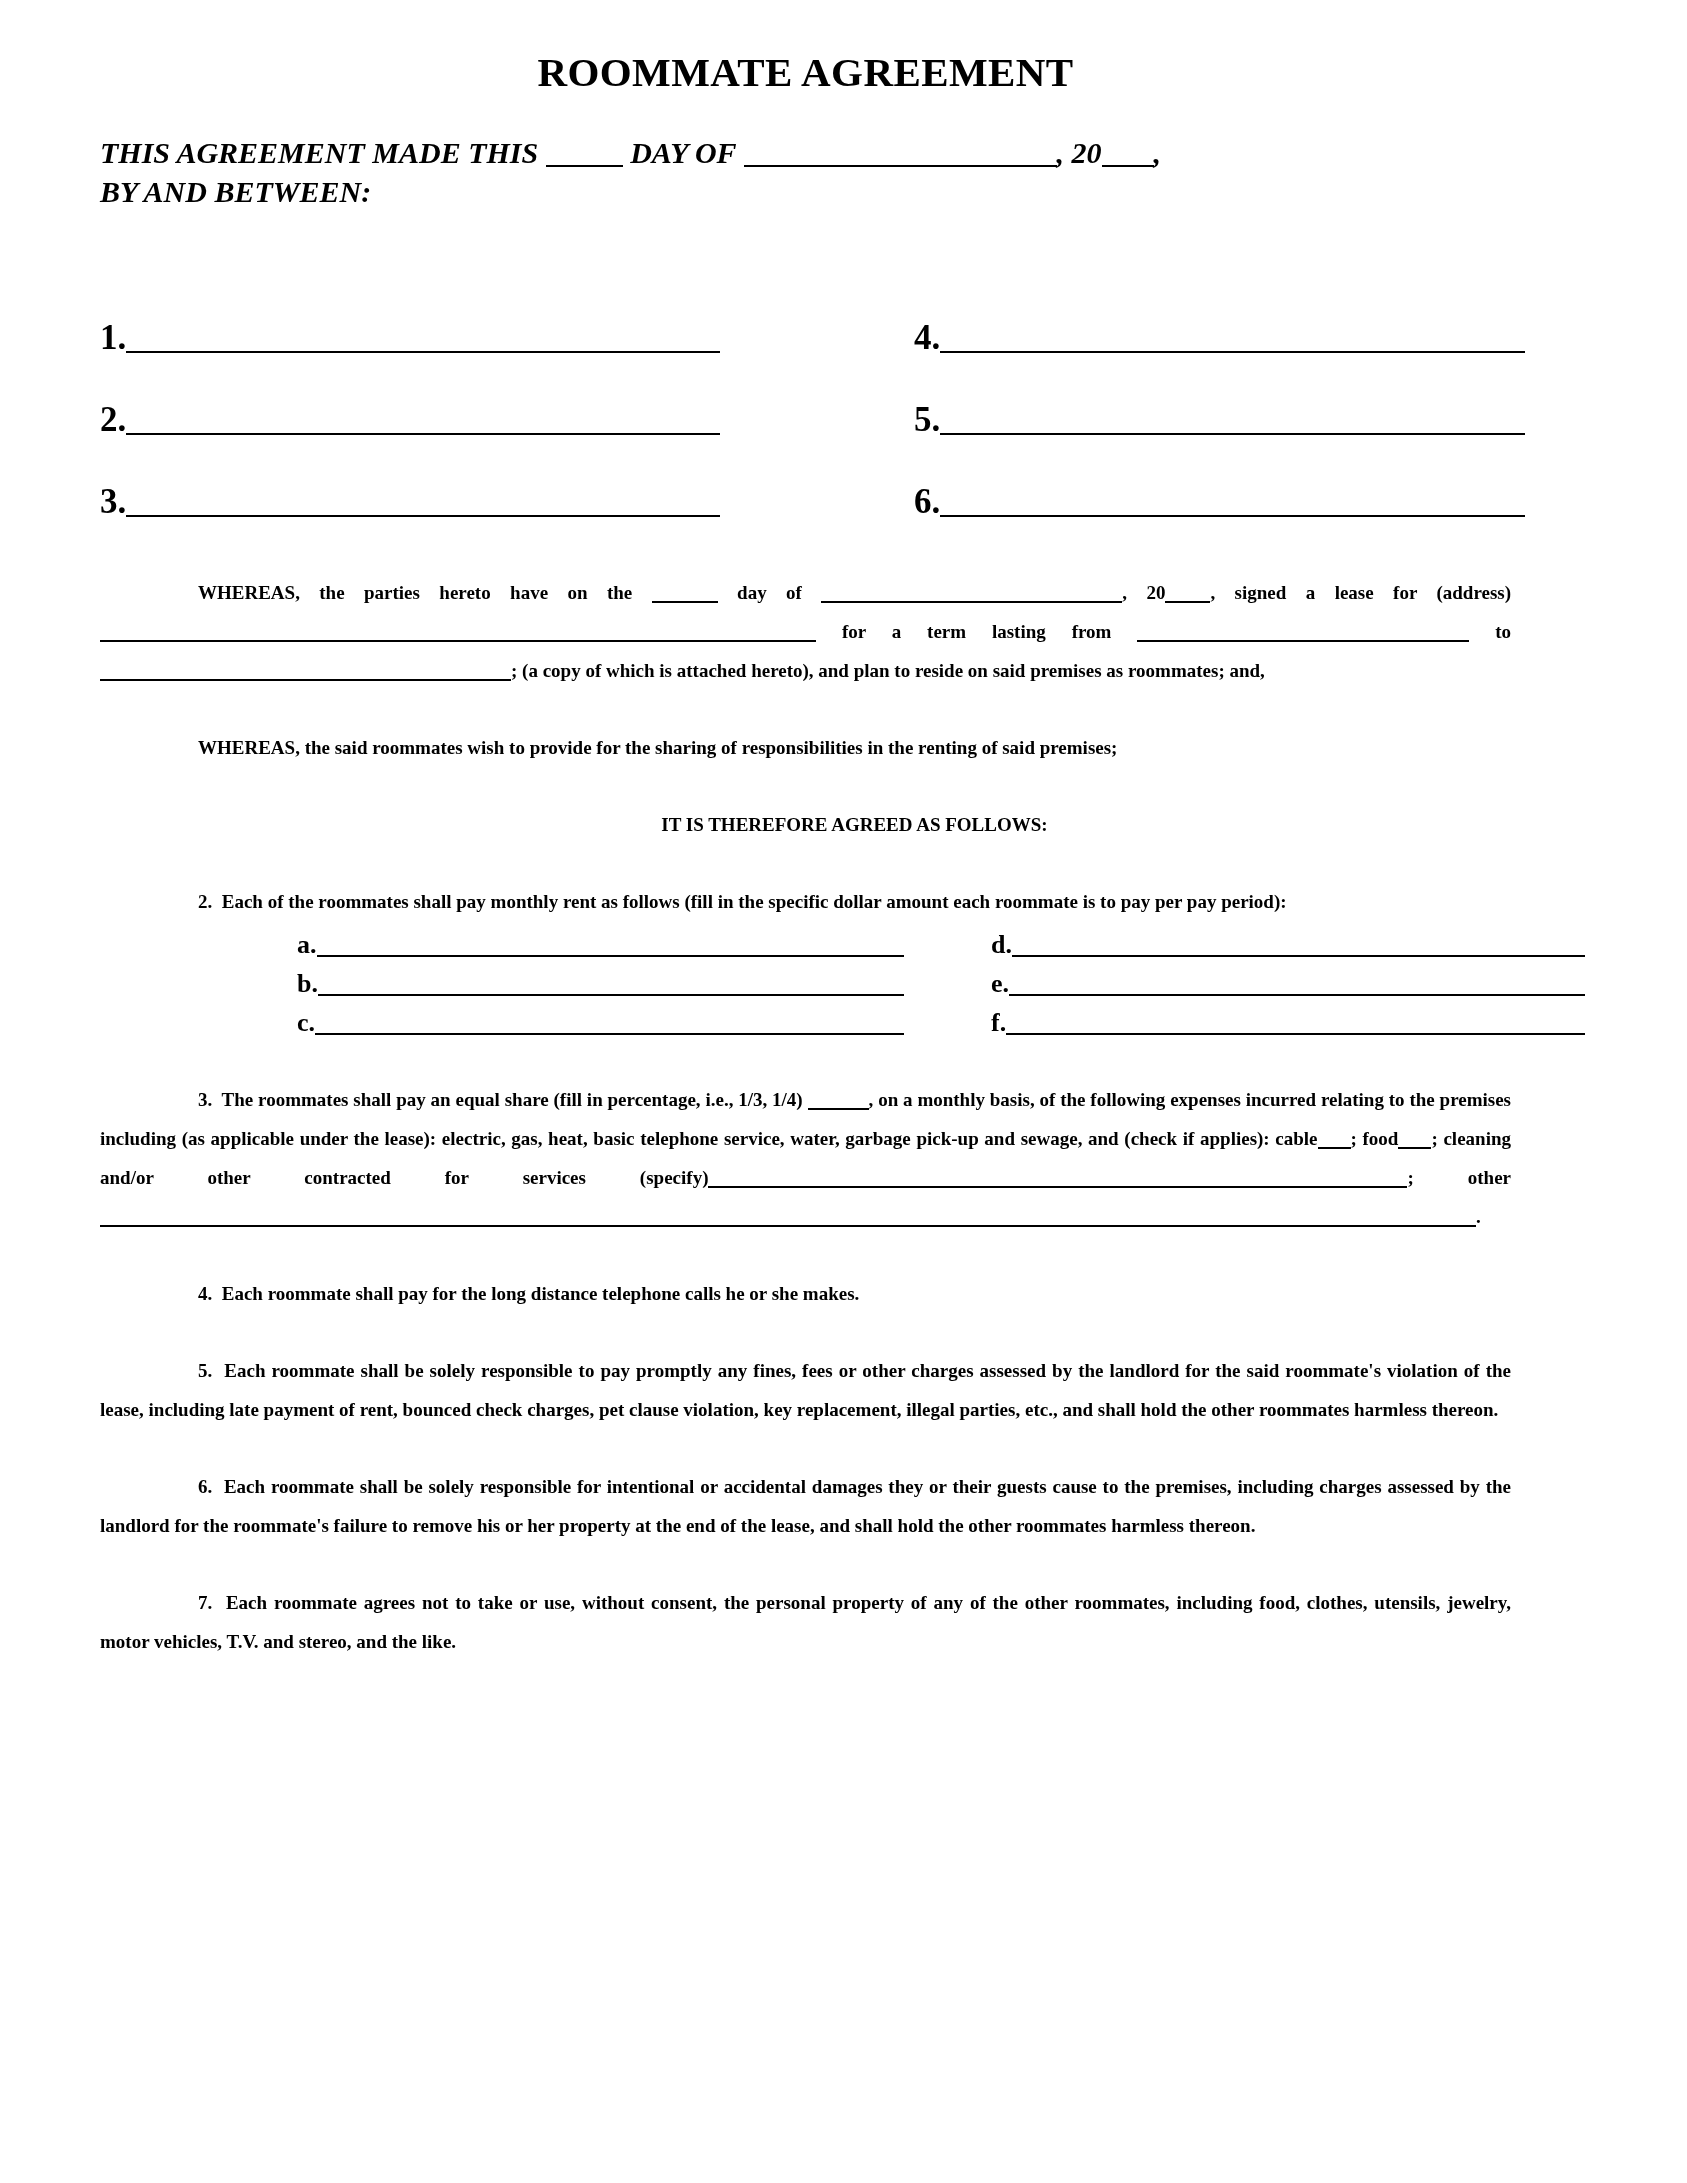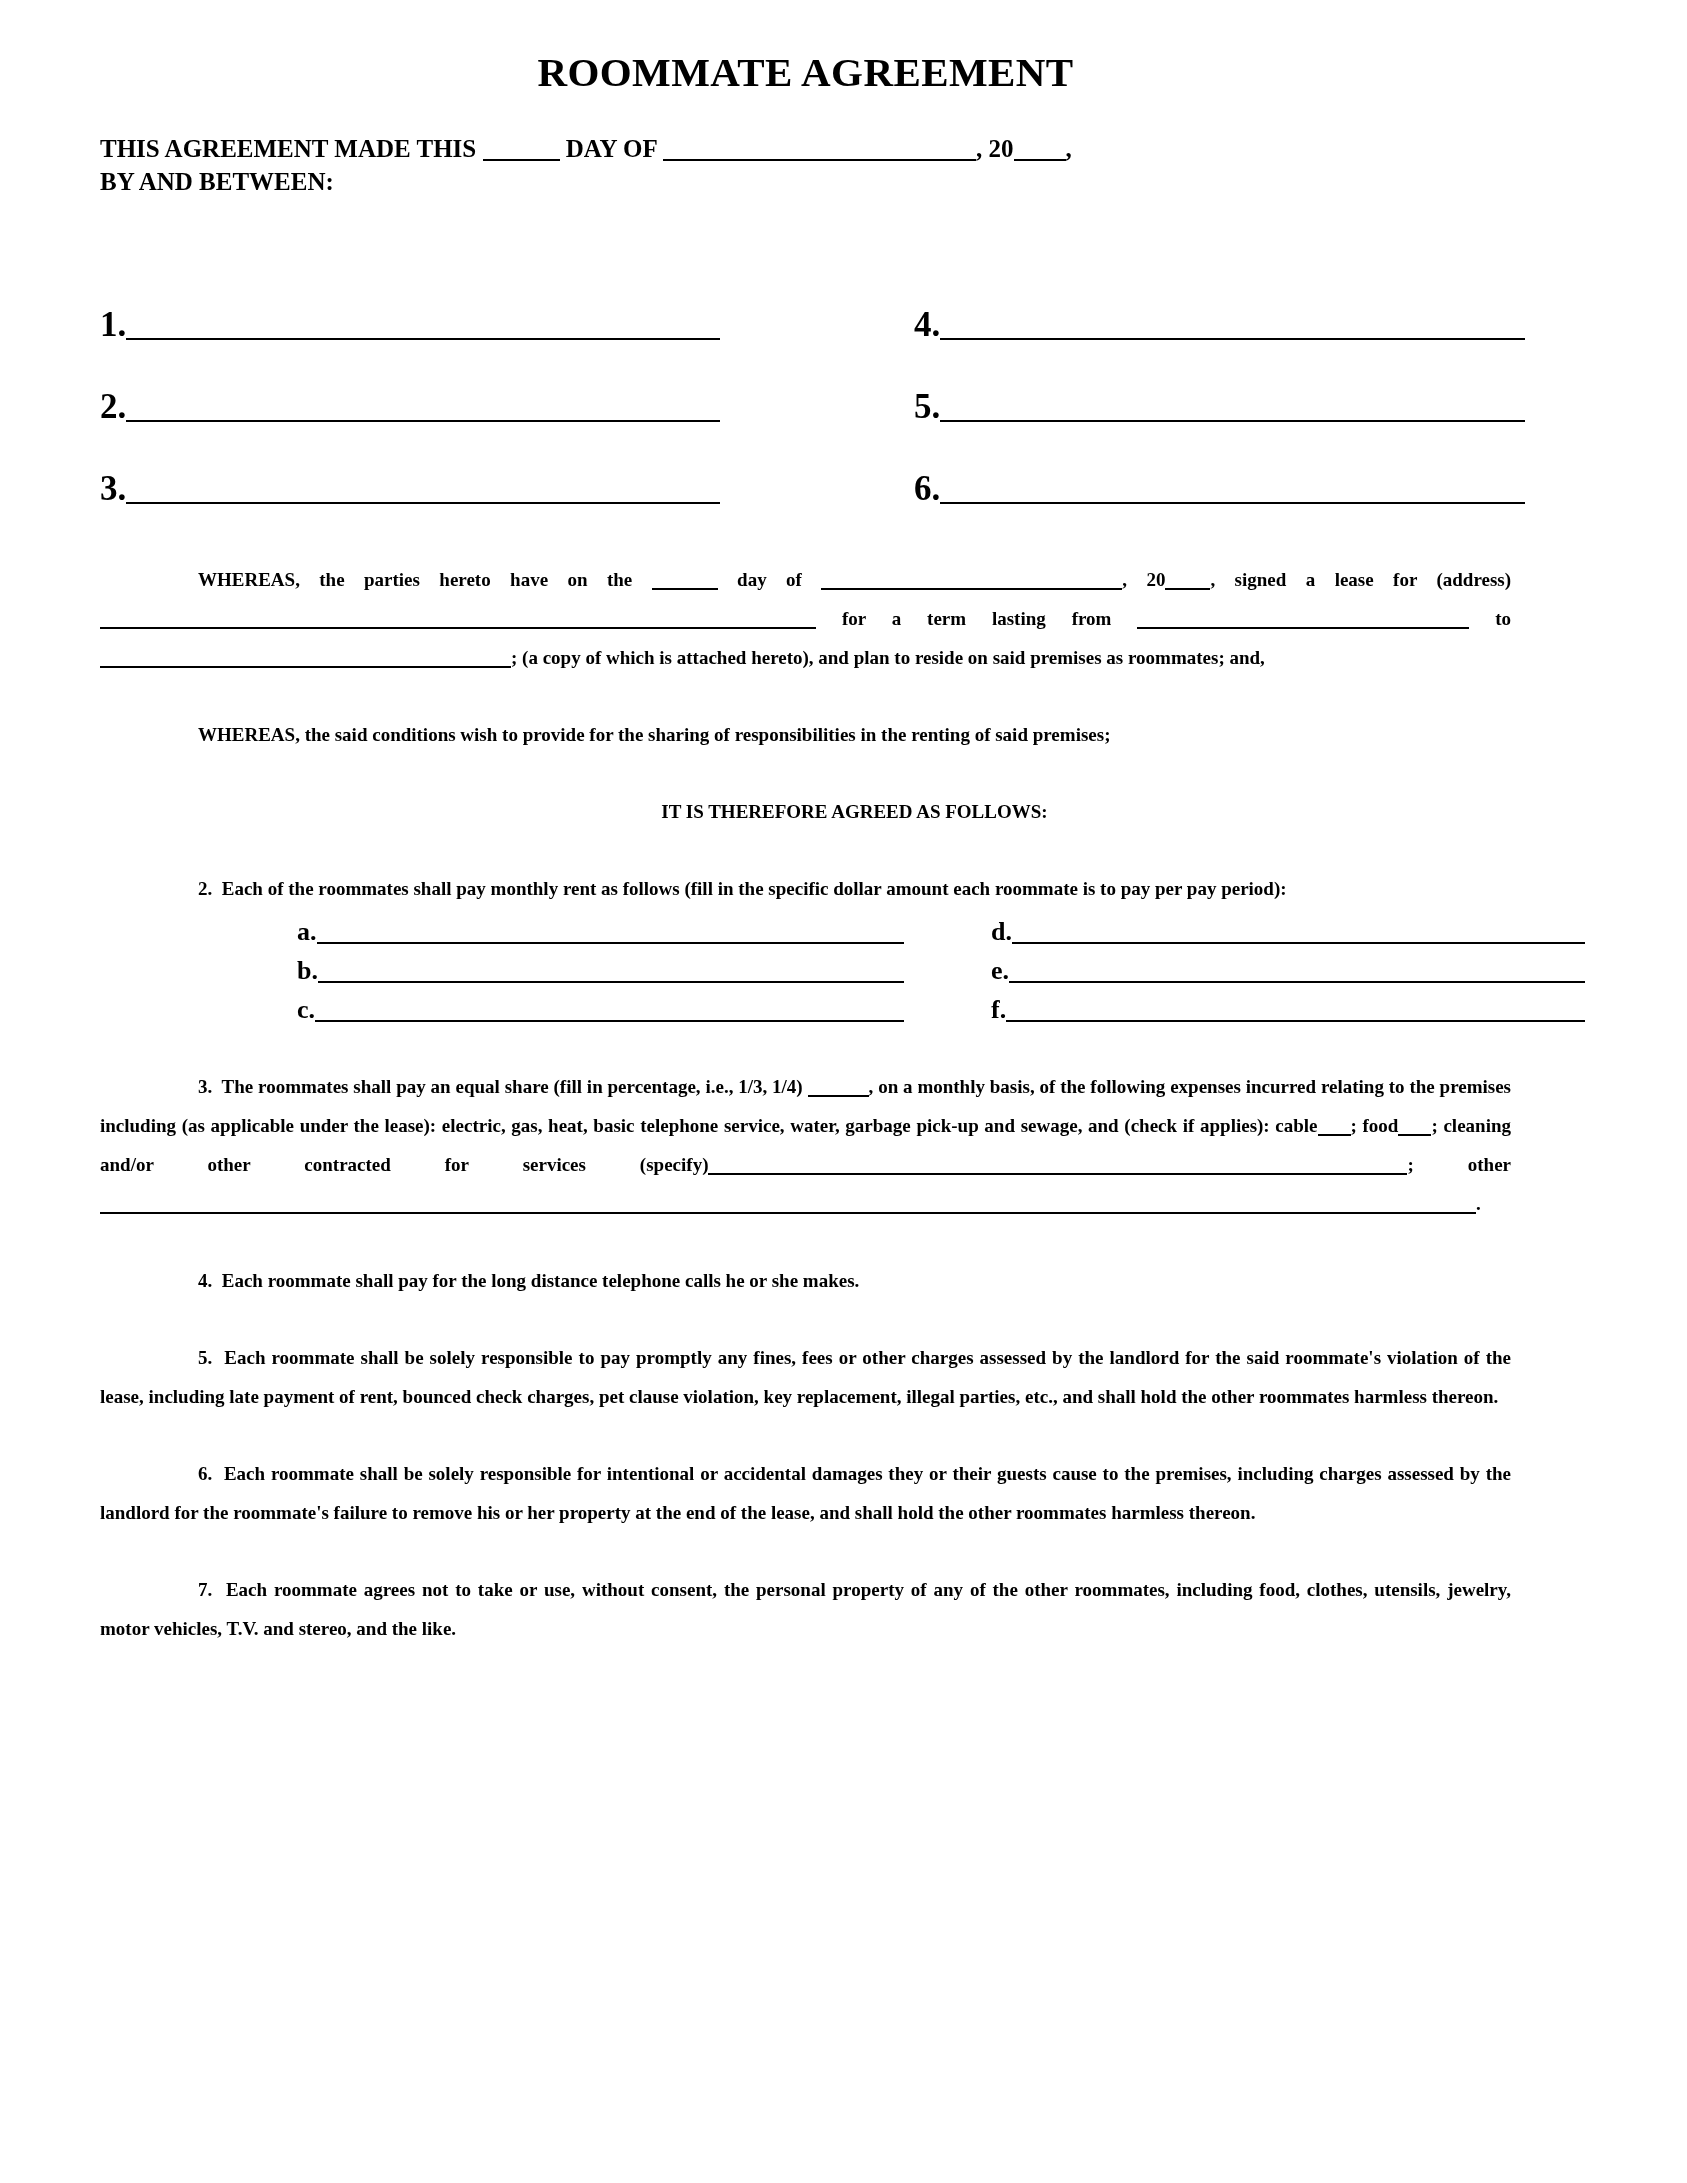--- a/index.html
+++ b/index.html
@@ -18,23 +18,24 @@
     padding: 48px 100px 61px 100px;
   }
   .title {
     text-align: center;
     font-size: 41px;
     letter-spacing: 0.4px;
     font-weight: 700;
   }
   .opening {
     margin-top: 37px;
-    font-size: 25px;
+    font-size: 30px;
     line-height: 1.3;
     font-weight: 700;
+    font-style: italic;
   }
   .parties { margin-top: 103px; font-size: 35px; }
   .party-row {
     display: flex;
     justify-content: space-between;
     align-items: baseline;
     width: 1425px;
     margin-bottom: 38px;
   }
   .party-cell { display: flex; align-items: baseline; width: 620px; }
@@ -102,21 +103,21 @@
         </div>
       <div class="party-cell right">
           <span class="pnum">6.</span>
           <span class="blank flexblank"></span>
         </div>
     </div>
   </div>
 
   <p class="body" style="margin-top:51px"><span>WHEREAS, the parties hereto have on the </span><span class="blank" style="width:66px"></span><span> day of </span><span class="blank" style="width:301px"></span><span>, 20</span><span class="blank" style="width:45px"></span><span>, signed a lease for (address)</span><span class="blank" style="width:716px"></span><span> for a term lasting from </span><span class="blank" style="width:332px"></span><span> to </span><span class="blank" style="width:411px"></span><span>; (a copy of which is attached hereto), and plan to reside on said premises as roommates; and,</span></p>
 
-  <p class="body">WHEREAS, the said conditions wish to provide for the sharing of responsibilities in the renting of said premises;</p>
+  <p class="body">WHEREAS, the said roommates wish to provide for the sharing of responsibilities in the renting of said premises;</p>
 
   <p class="body noj">IT IS THEREFORE AGREED AS FOLLOWS:</p>
 
 
   <p class="body" style="margin-bottom:4px">2.&nbsp; Each of the roommates shall pay monthly rent as follows (fill in the specific dollar amount each roommate is to pay per pay period):</p>
 
   <div class="rent-rows">
     <div class="rent-row">
       <div class="rent-cell">
           <span class="pnum">a.</span>

